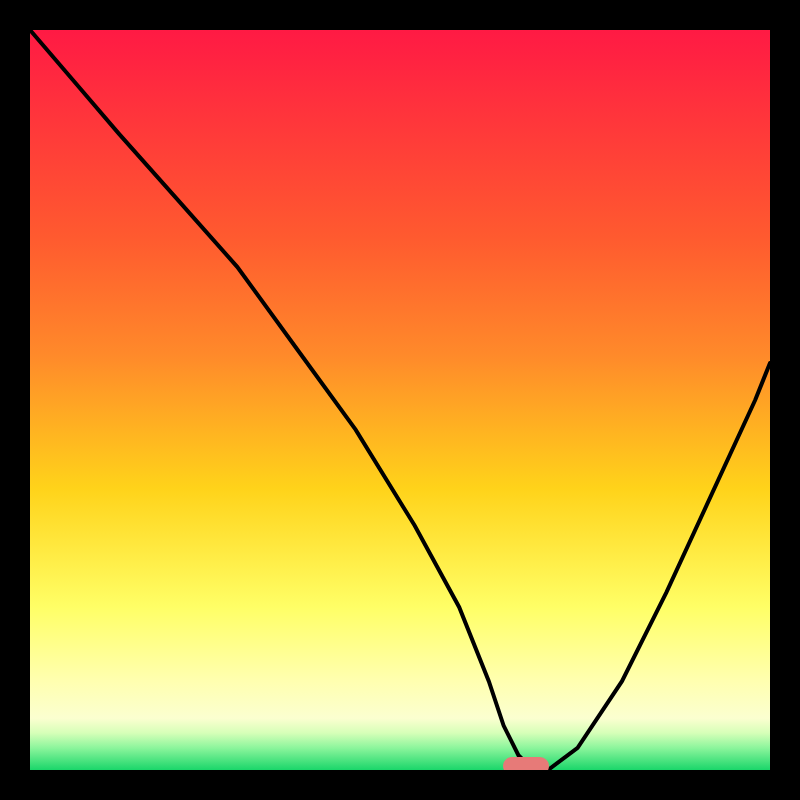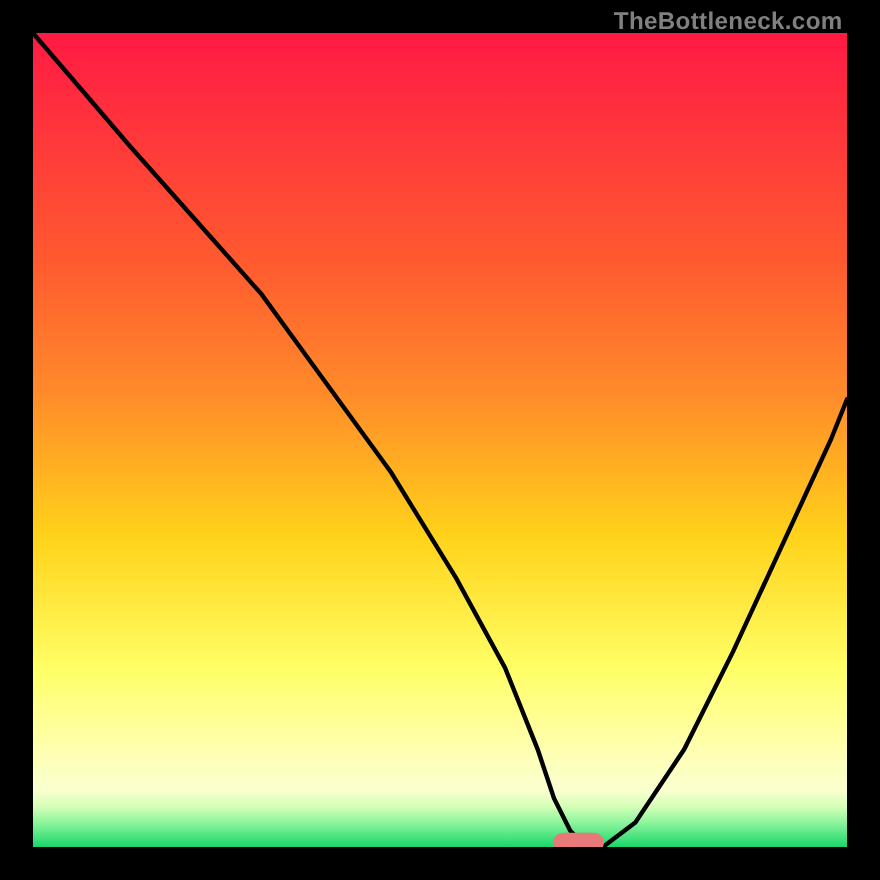--- a/index.html
+++ b/index.html
@@ -7,21 +7,20 @@
   .plot{position:absolute;left:30px;top:30px;width:740px;height:740px;overflow:hidden}
   .watermark{position:absolute;right:34px;top:6px;color:#808080;font-size:22px;font-weight:700;letter-spacing:.3px}
   svg{display:block}
   .marker{position:absolute;width:46px;height:18px;border-radius:9px;background:#e77a78}
 </style>
 </head>
 <body>
 
 <div class="stage">
 
-  <div class="watermark">TheBottleneck.com</div>
 
   <div class="plot">
     <svg width="740" height="740" viewBox="0 0 740 740">
       <defs>
         <linearGradient id="bg" x1="0" y1="0" x2="0" y2="1">
           <stop offset="0%" stop-color="#ff1a44"></stop>
           <stop offset="28%" stop-color="#ff5a2f"></stop>
           <stop offset="44%" stop-color="#ff8a2a"></stop>
           <stop offset="62%" stop-color="#ffd31a"></stop>
           <stop offset="78%" stop-color="#ffff66"></stop>

